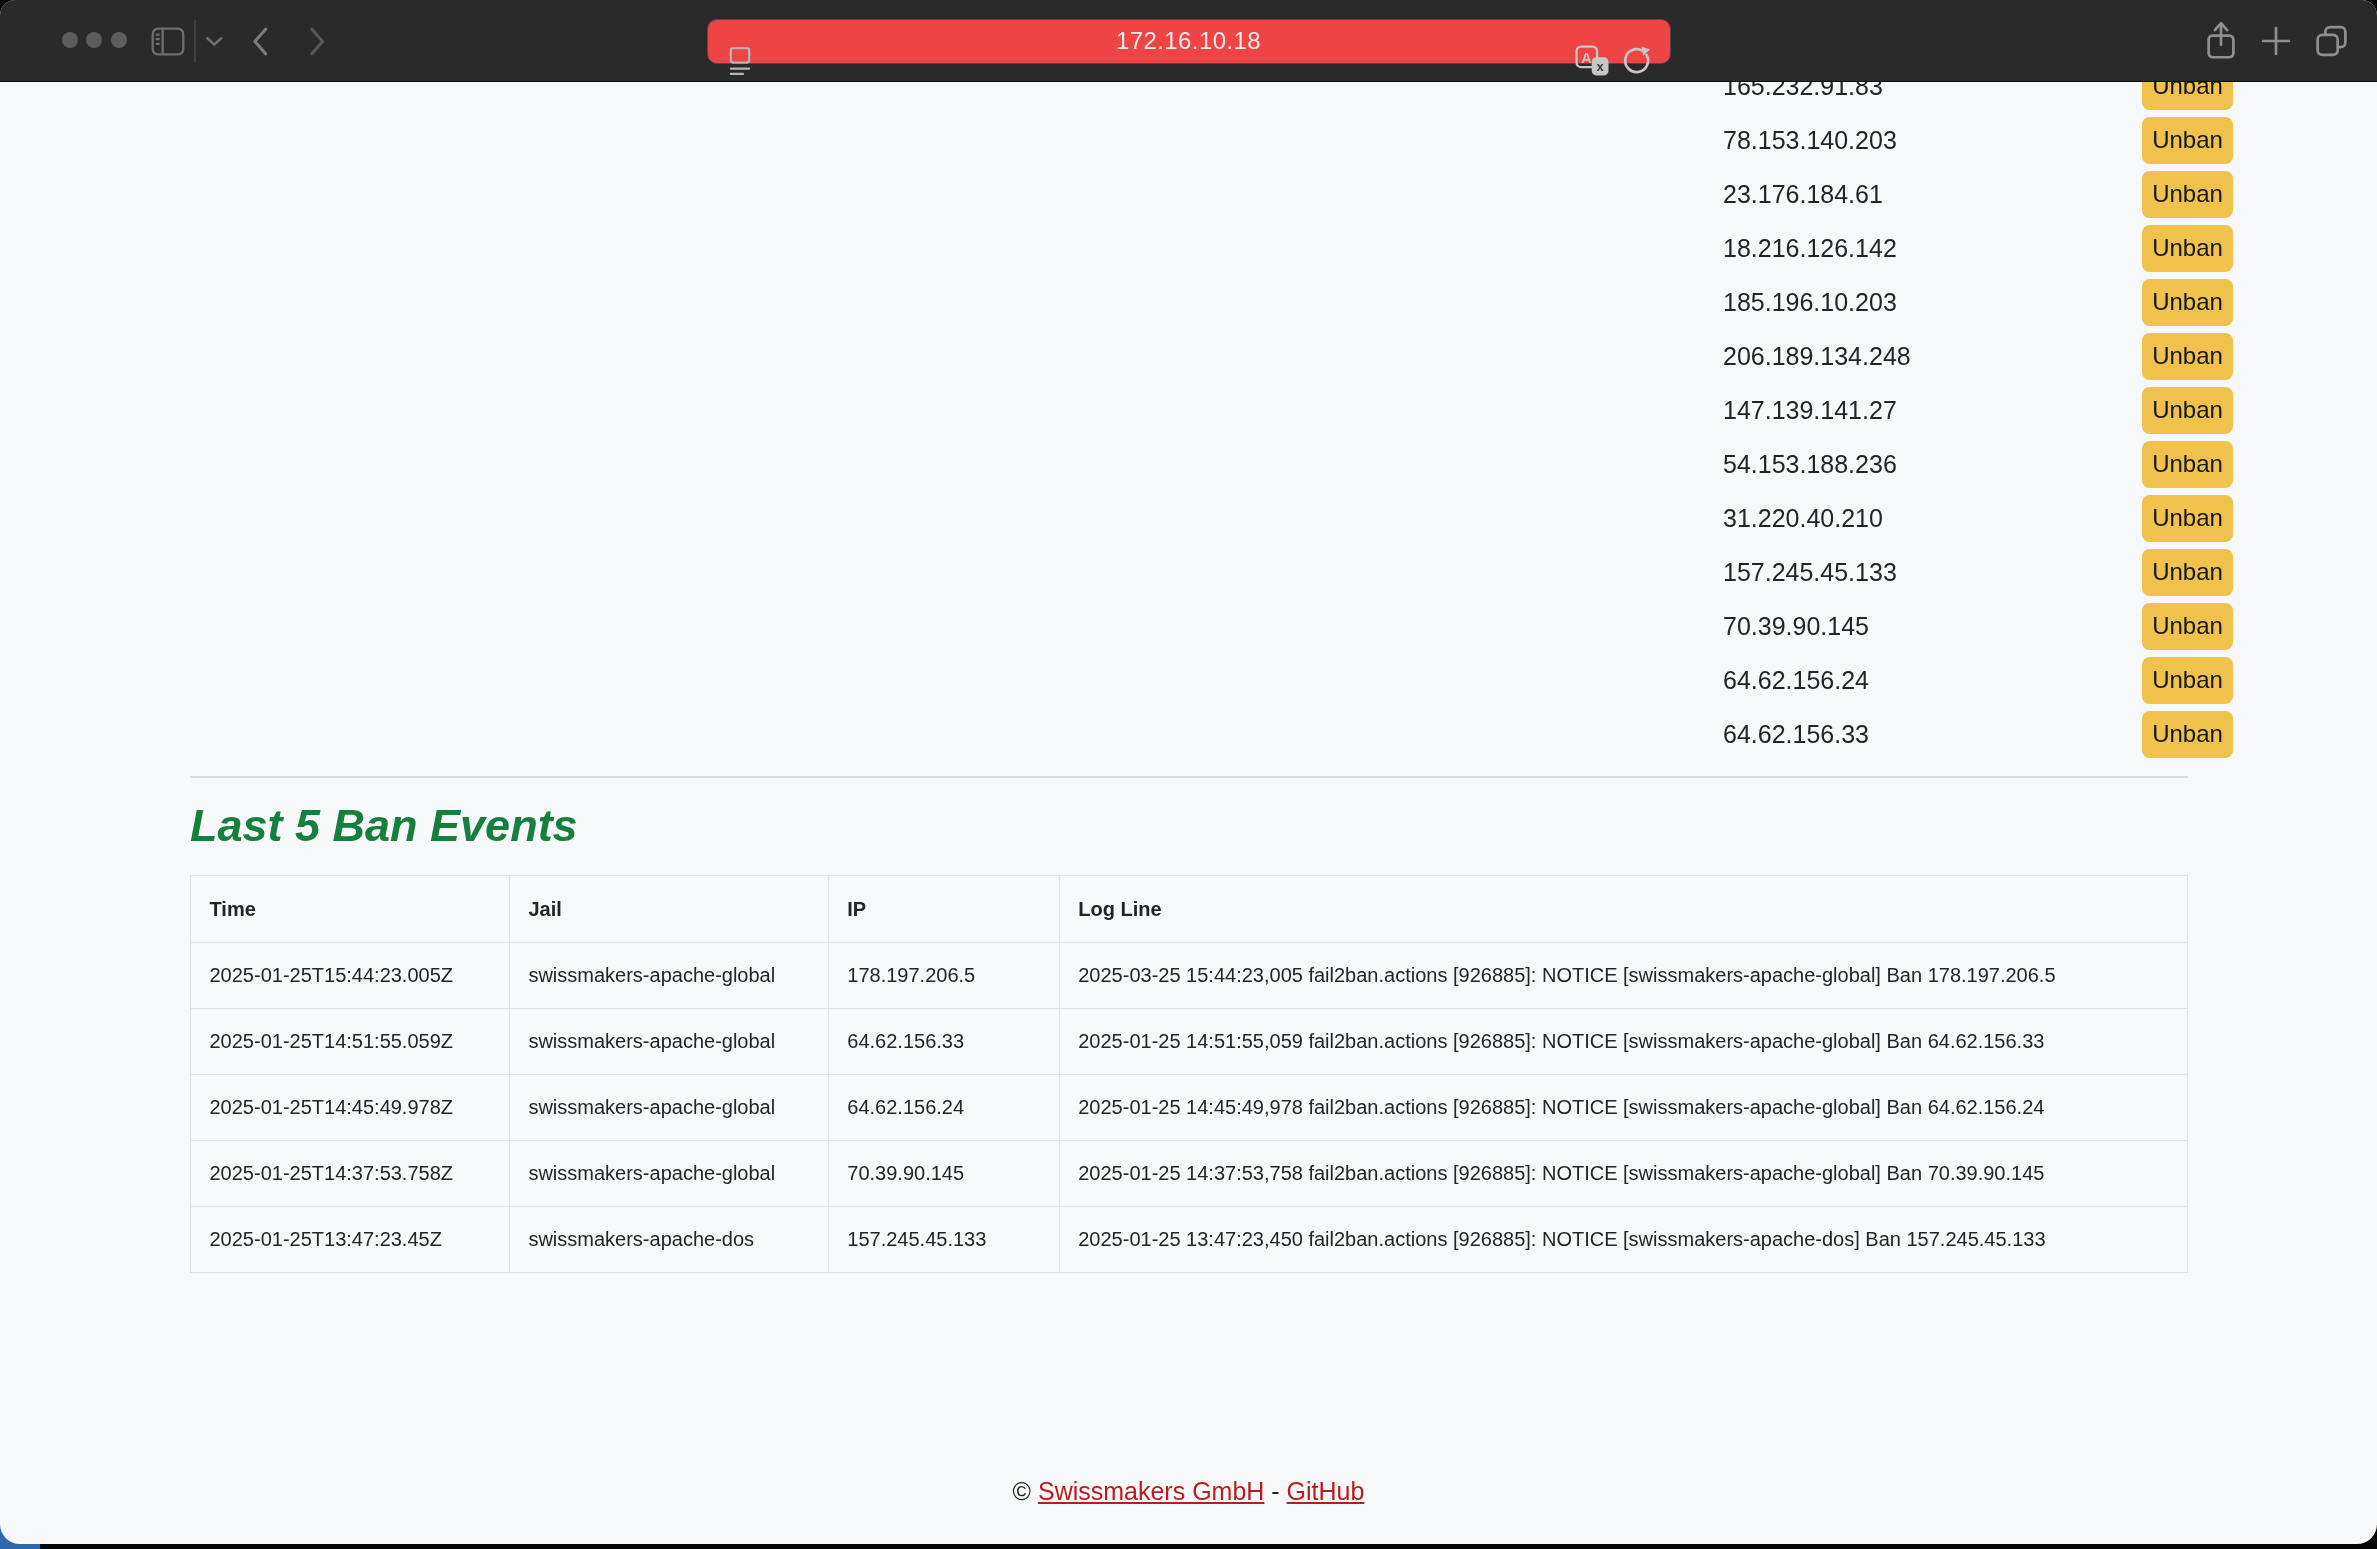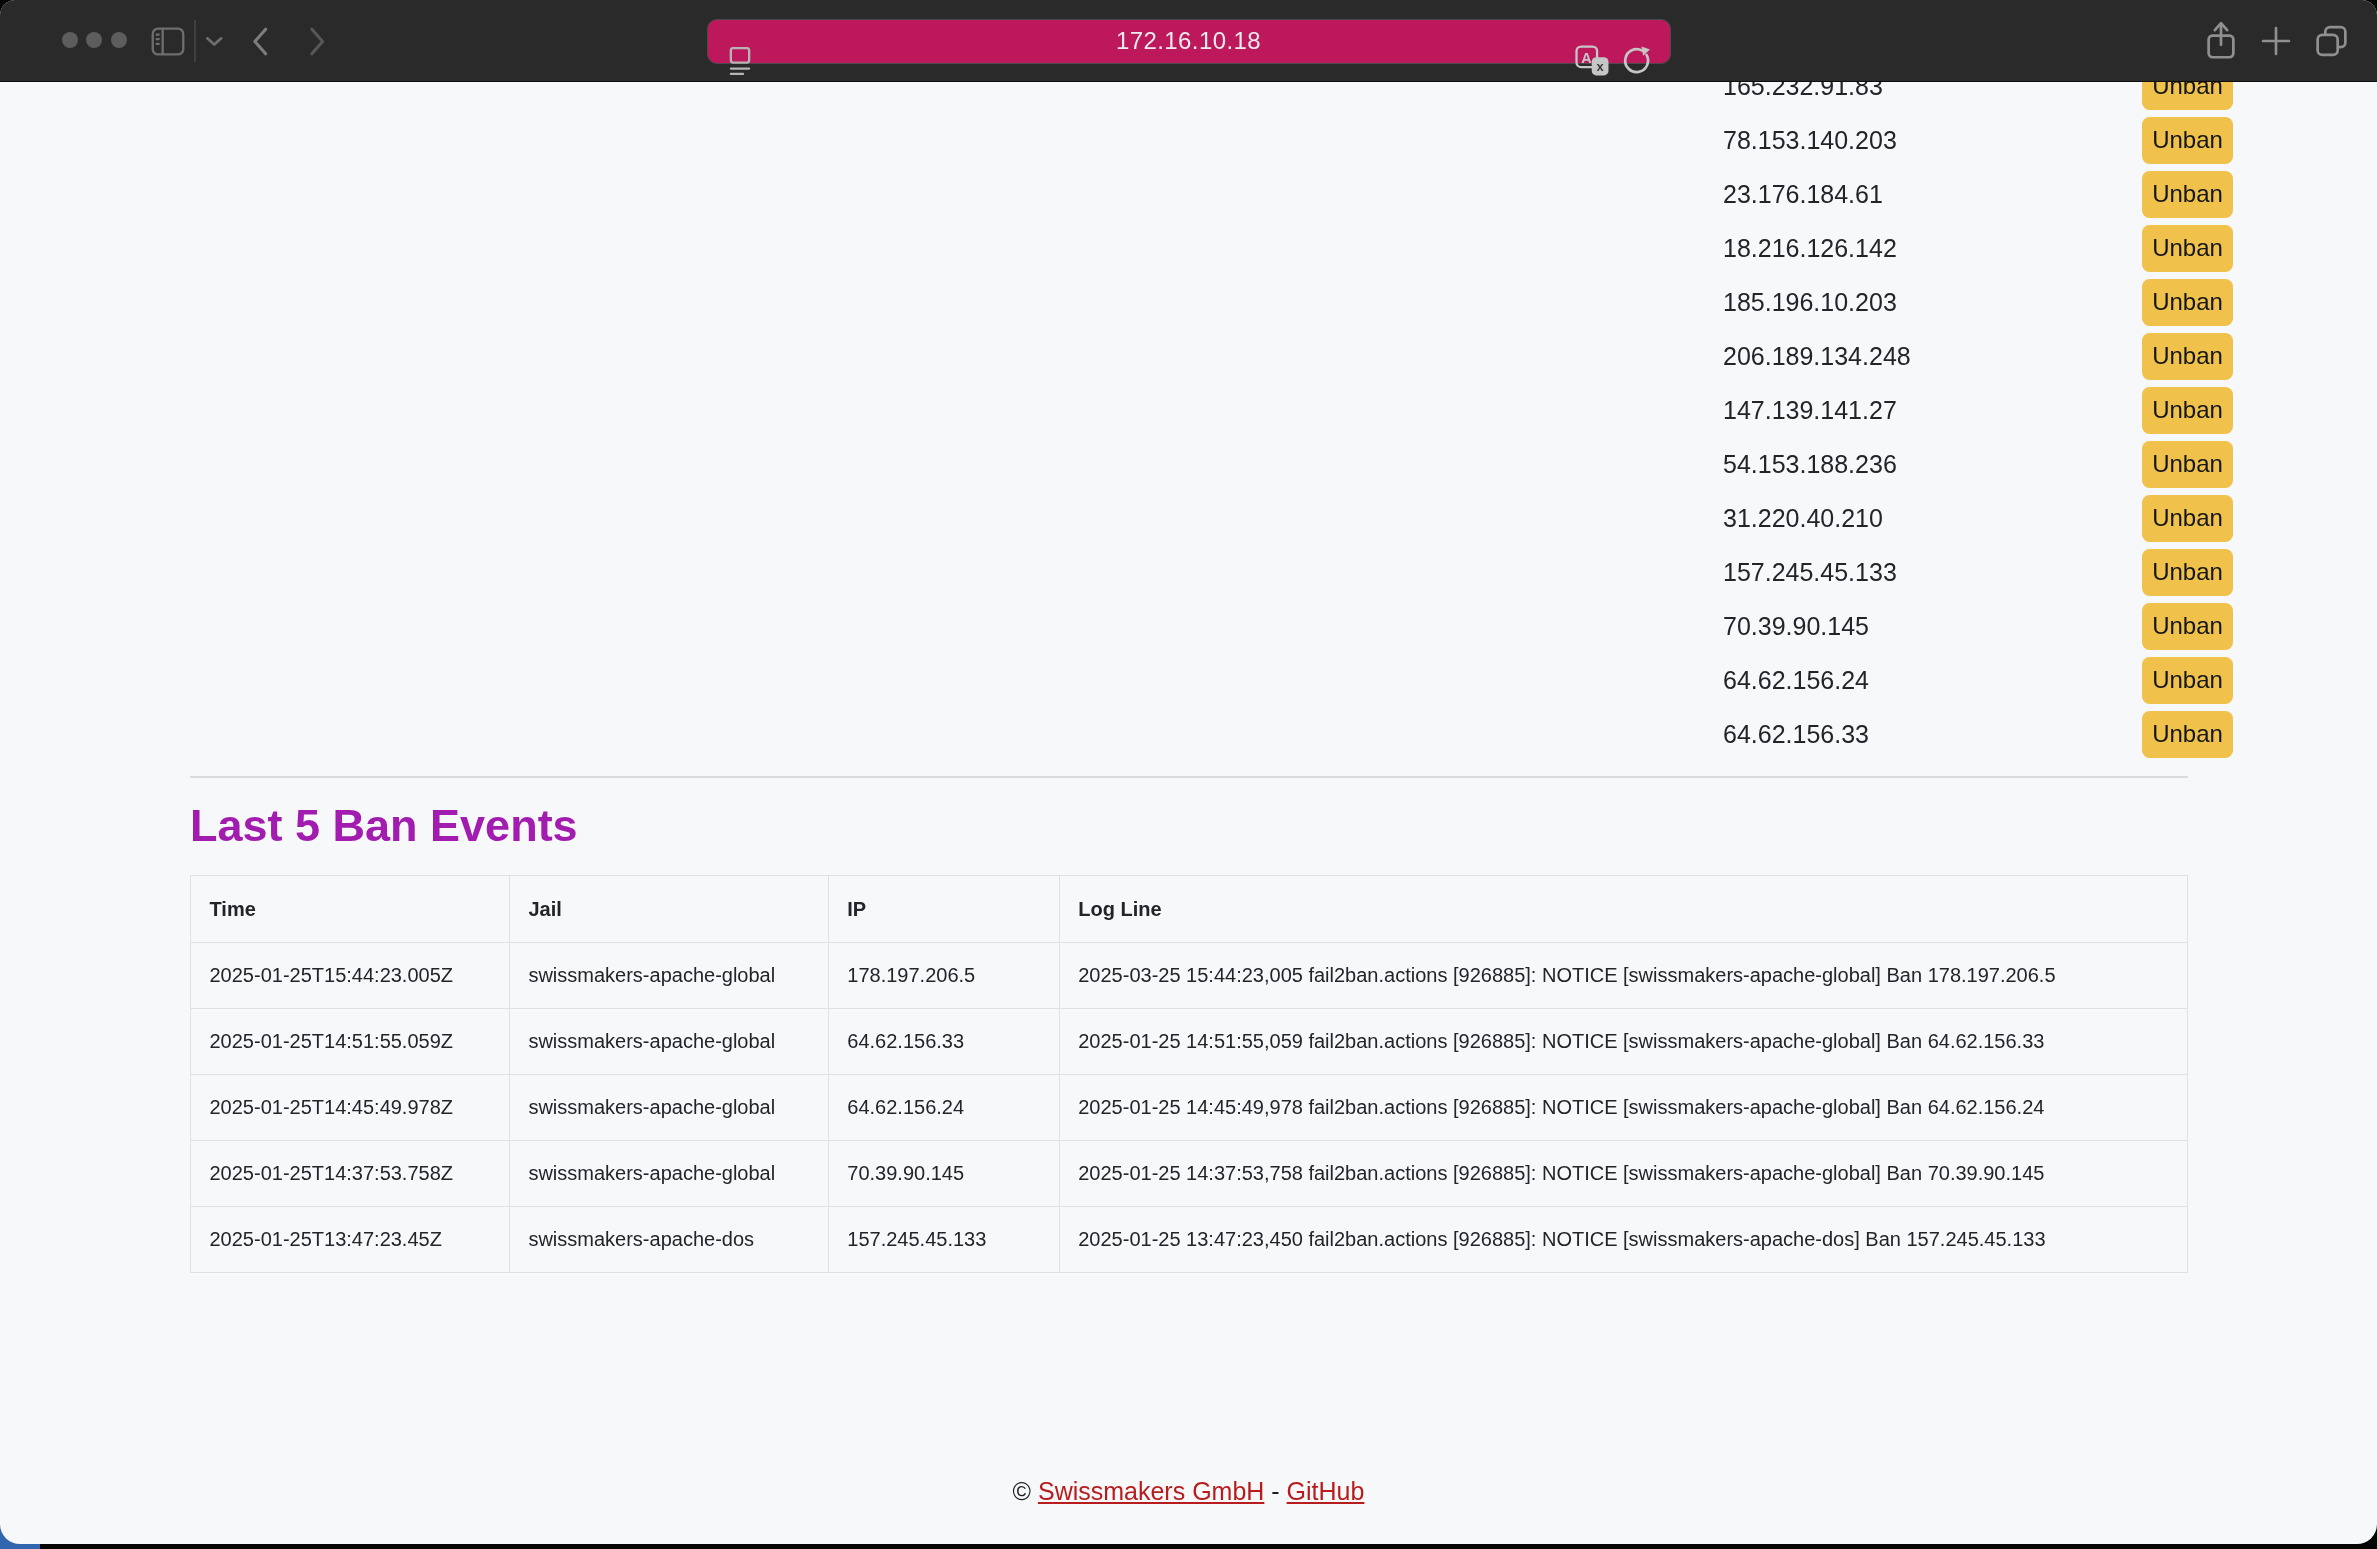--- a/index.html
+++ b/index.html
@@ -16,35 +16,35 @@
   
   .toolbar { position:absolute; left:0; top:0; width:100%; height:82px; background:#2a2a2a;
              border-bottom:1.5px solid #0d0d0d; z-index:10; }
   .tl-dot { position:absolute; top:32px; width:16px; height:16px; border-radius:50%; background:#5d5d5d; }
   .tl-1 { left:62px; } .tl-2 { left:86px; } .tl-3 { left:111px; }
   .tb-icon { position:absolute; top:0; height:82px; display:flex; align-items:center; justify-content:center; }
   .tb-sep { position:absolute; left:194px; top:20px; width:1.5px; height:42px; background:#404040; }
 
   
   .url-field { position:absolute; left:50%; top:18.5px; transform:translateX(-50%);
-               width:964px; height:45px; background:#be185d; border:0.8px solid #4b4b4d;
+               width:964px; height:45px; background:#ef4444; border:0.8px solid #4b4b4d;
                border-radius:10px; display:flex; align-items:center; }
   .url-text { position:absolute; left:0; right:0; text-align:center; color:#ececec;
               font-size:24px; letter-spacing:0.4px; }
 
   
   .banned-list { position:absolute; left:1677px; top:59px; width:510px; z-index:1;margin-left:46px; }
   .banned-row { height:54px; display:flex; align-items:center; justify-content:space-between; }
   .banned-ip { font-size:25px; color:#212529; }
   .unban-btn { width:91px; height:47px; background:#f0c24c; border:none; border-radius:7.7px;
                font-family:"Liberation Sans", sans-serif; font-size:24px; color:#141619; cursor:pointer; }
 
   
   .divider { position:absolute; left:190px; top:776px; width:1998px; height:1.5px; background:#d9dbde; }
-  .section-heading { position:absolute; left:190px; top:800px; font-size:45px; font-weight:700; color:#a21caf; }
+  .section-heading { position:absolute; left:190px; top:800px; font-size:45px; font-weight:700; color:#15803d;font-style:italic; }
 
   table.events { position:absolute; left:190px; top:875px; width:1998px; border-collapse:collapse;
                  font-size:20px; color:#212529; background:transparent; }
   table.events th, table.events td { border:1.5px solid #dee2e6; text-align:left; vertical-align:middle; }
   table.events th { padding:18.5px 18.5px; font-weight:700; line-height:29px; }
   table.events td { padding:14px 18.5px; line-height:37px; overflow-wrap:break-word; }
 
   
   .footer { position:absolute; left:0; top:1477px; width:100%; text-align:center;
             font-size:25px; color:#1d2126; }

